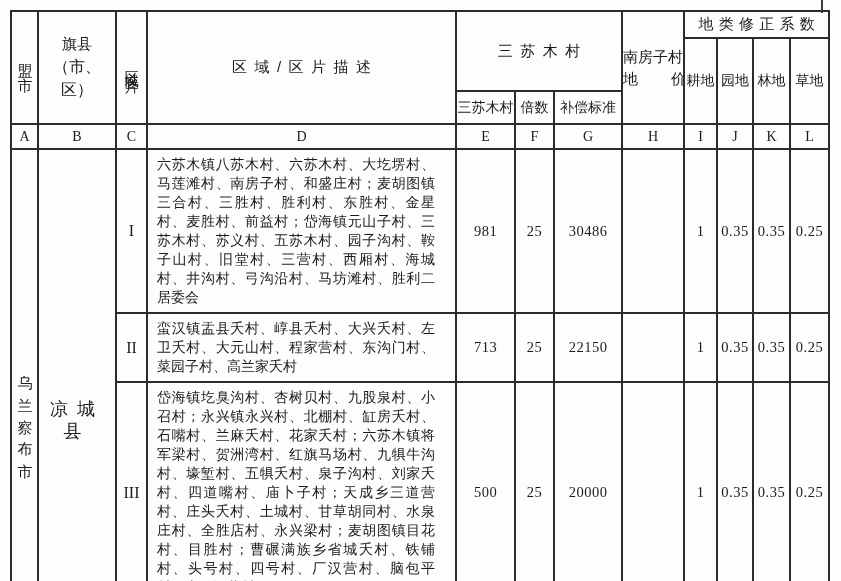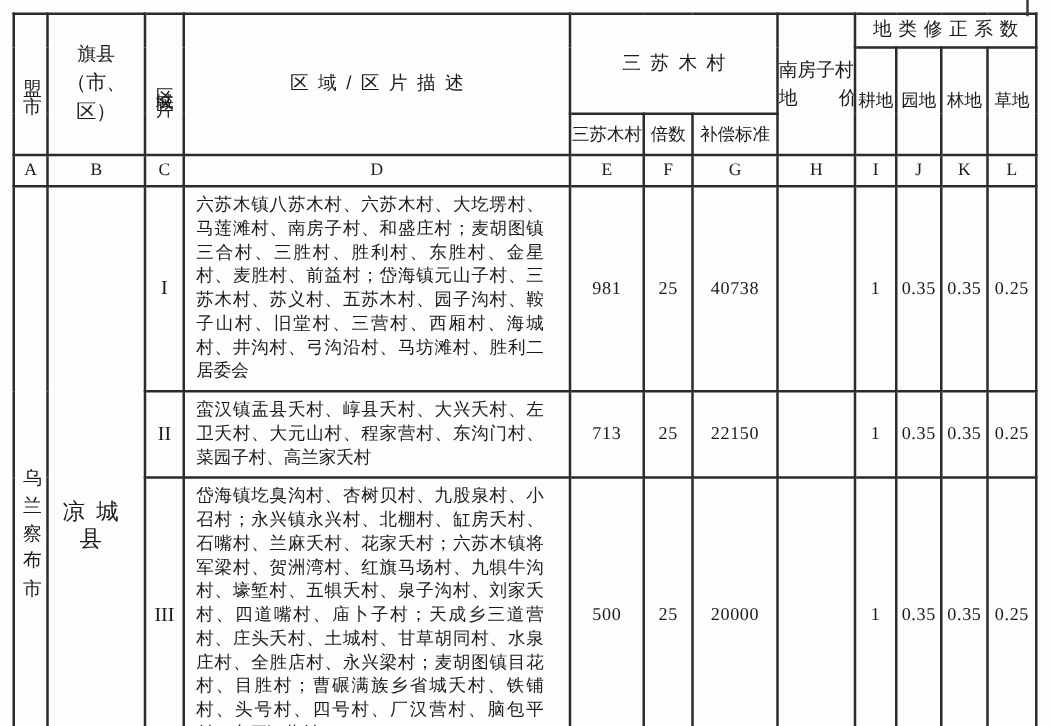--- a/index.html
+++ b/index.html
@@ -148,21 +148,21 @@
         <td rowspan="4">
           <span class="vert city">乌兰察布市</span>
         </td>
         <td rowspan="4">
           <span class="county">凉城县</span>
         </td>
         <td class="zone">I</td>
         <td class="desc">六苏木镇八苏木村、六苏木村、大圪塄村、马莲滩村、南房子村、和盛庄村；麦胡图镇三合村、三胜村、胜利村、东胜村、金星村、麦胜村、前益村；岱海镇元山子村、三苏木村、苏义村、五苏木村、园子沟村、鞍子山村、旧堂村、三营村、西厢村、海城村、井沟村、弓沟沿村、马坊滩村、胜利二居委会</td>
         <td class="num">981</td>
         <td class="num">25</td>
-        <td class="num">40738</td>
+        <td class="num">30486</td>
         <td class="num"></td>
         <td class="num">1</td>
         <td class="num">0.35</td>
         <td class="num">0.35</td>
         <td class="num">0.25</td>
       </tr>
 
       <tr style="height:66px">
         <td class="zone">II</td>
         <td class="desc">蛮汉镇盂县夭村、崞县夭村、大兴夭村、左卫夭村、大元山村、程家营村、东沟门村、菜园子村、高兰家夭村</td>

